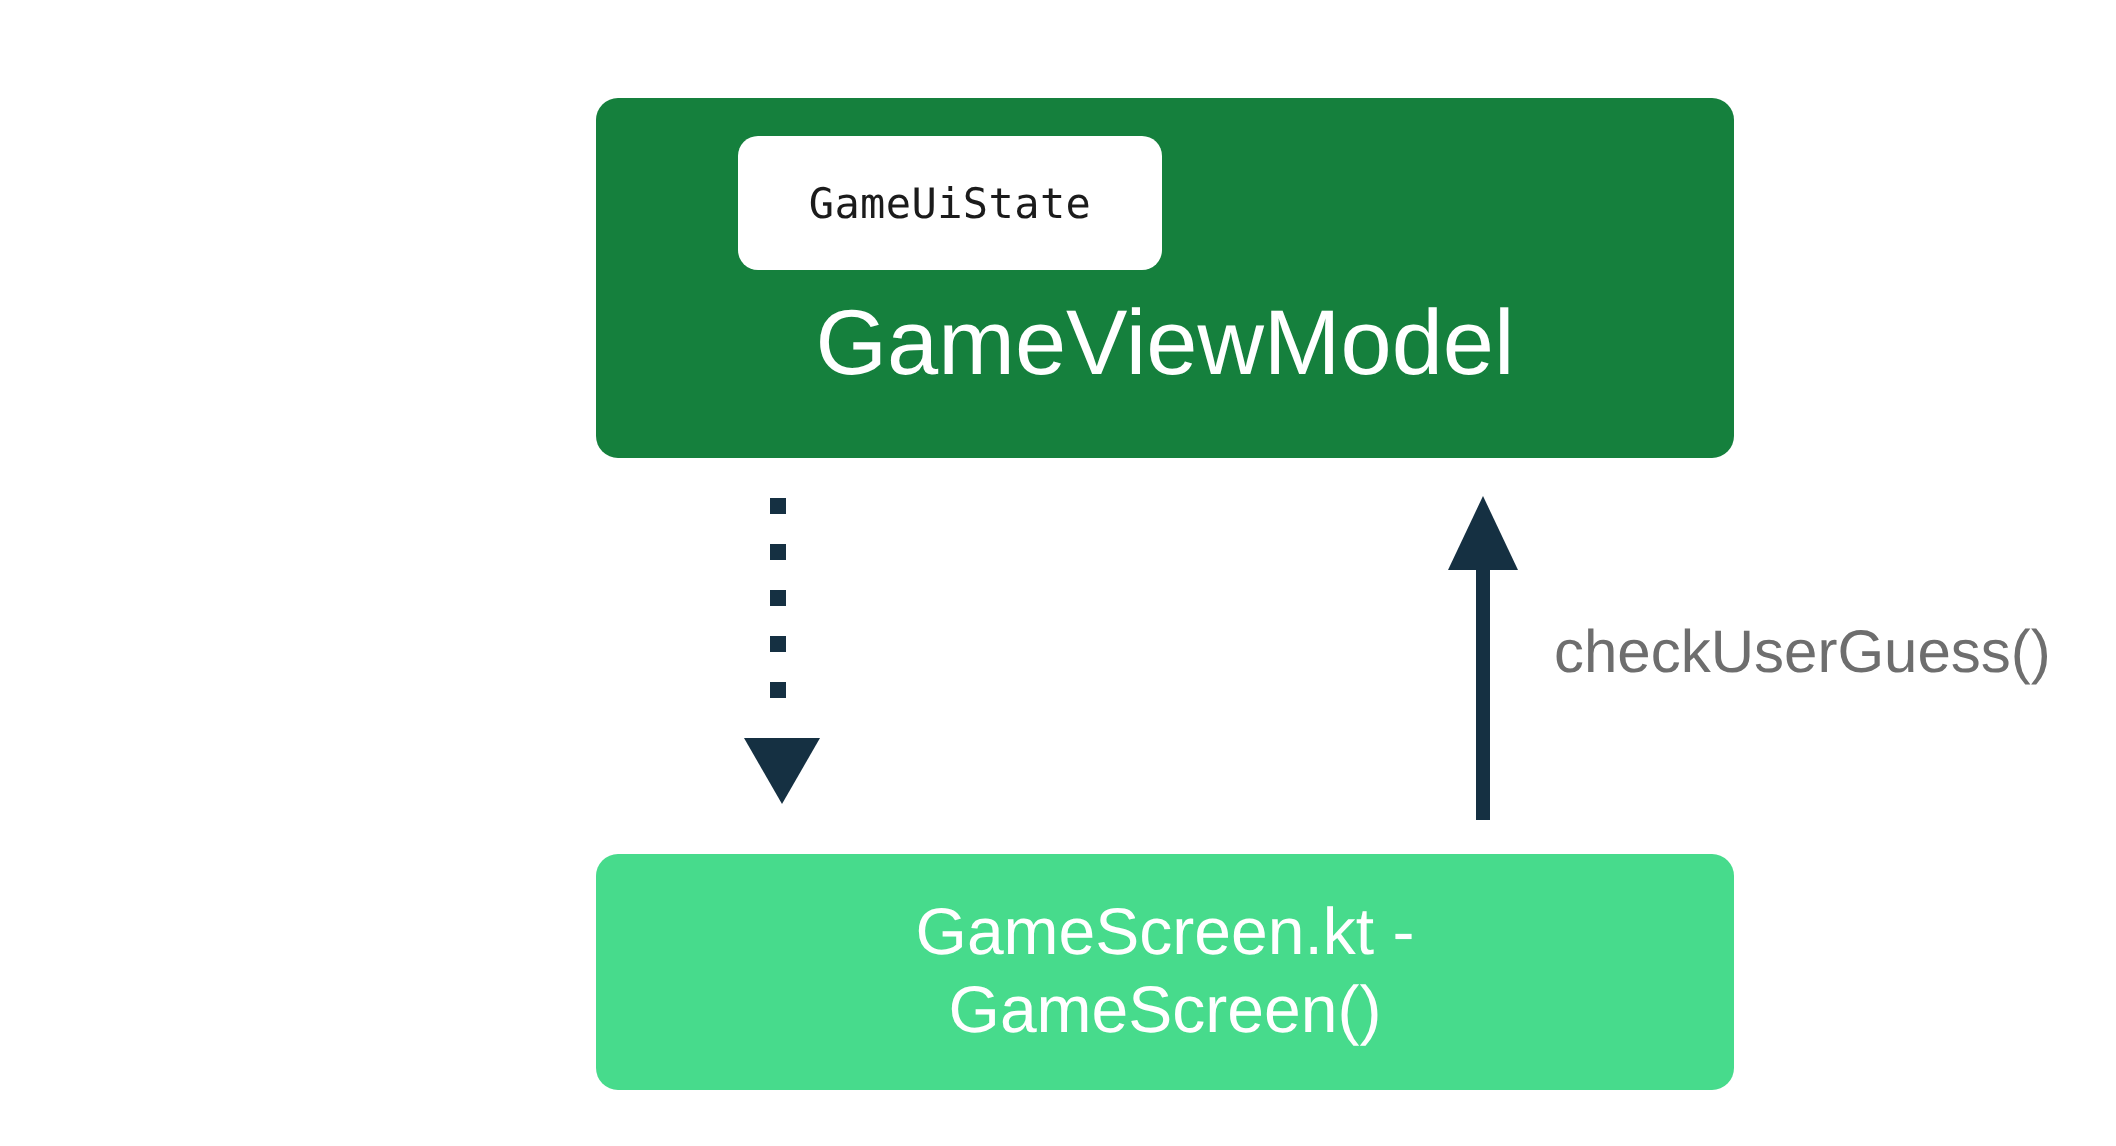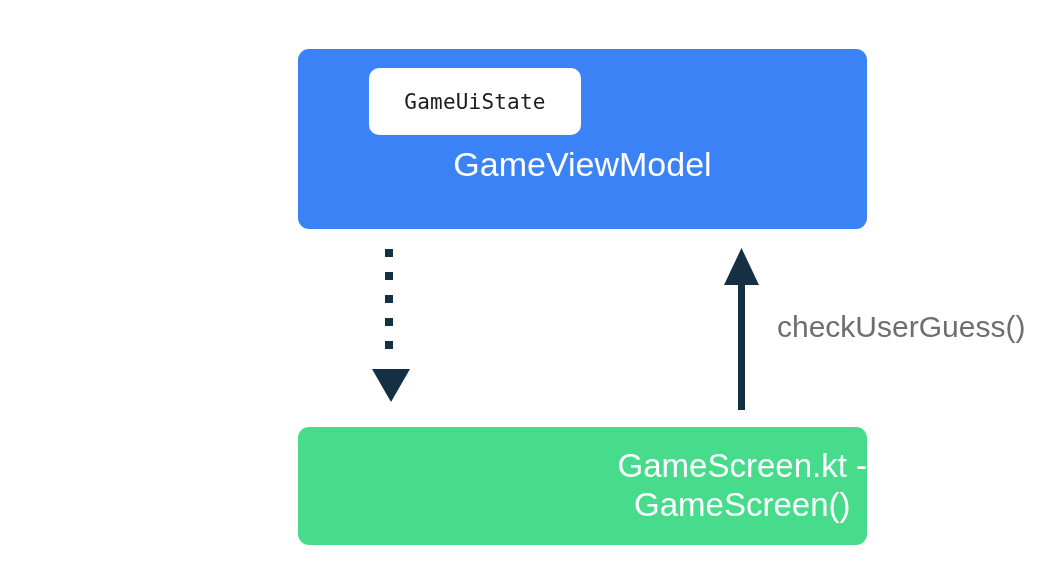--- a/index.html
+++ b/index.html
@@ -24,21 +24,21 @@
     box-sizing: border-box;
     display: flex;
     border-radius: 11px;
   }
 
   #viewmodel-box {
     left: 298px;
     top: 49px;
     width: 569px;
     height: 180px;
-    background: #3b82f6;
+    background: #15803d;
     flex-direction: column;
     align-items: flex-start;
   }
 
   #state-chip {
     position: absolute;
     left: 71px;
     top: 19px;
     width: 212px;
     height: 67px;
@@ -55,34 +55,34 @@
     letter-spacing: 0.2px;
     white-space: nowrap;
   }
 
   #viewmodel-label {
     position: absolute;
     left: 0;
     right: 0;
     top: 96px;
     text-align: center;
-    font-size: 34px;
+    font-size: 46px;
     color: #ffffff;
     line-height: 1.15;
     white-space: nowrap;
   }
 
   #screen-box {
     left: 298px;
     top: 427px;
     width: 569px;
     height: 118px;
     background: #47db8c;
     align-items: center;
-    justify-content: flex-end;
+    justify-content: center;
   }
   #screen-label {
     text-align: center;
     font-size: 33px;
     color: #ffffff;
     line-height: 1.18;
     white-space: pre-line;
   }
 
   

